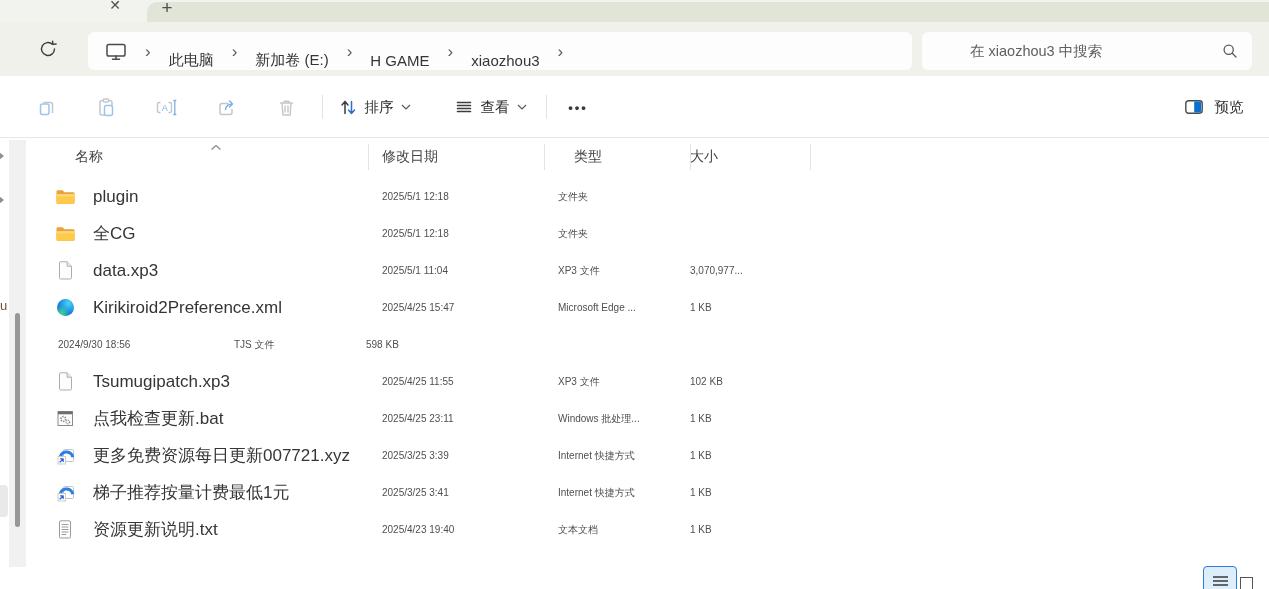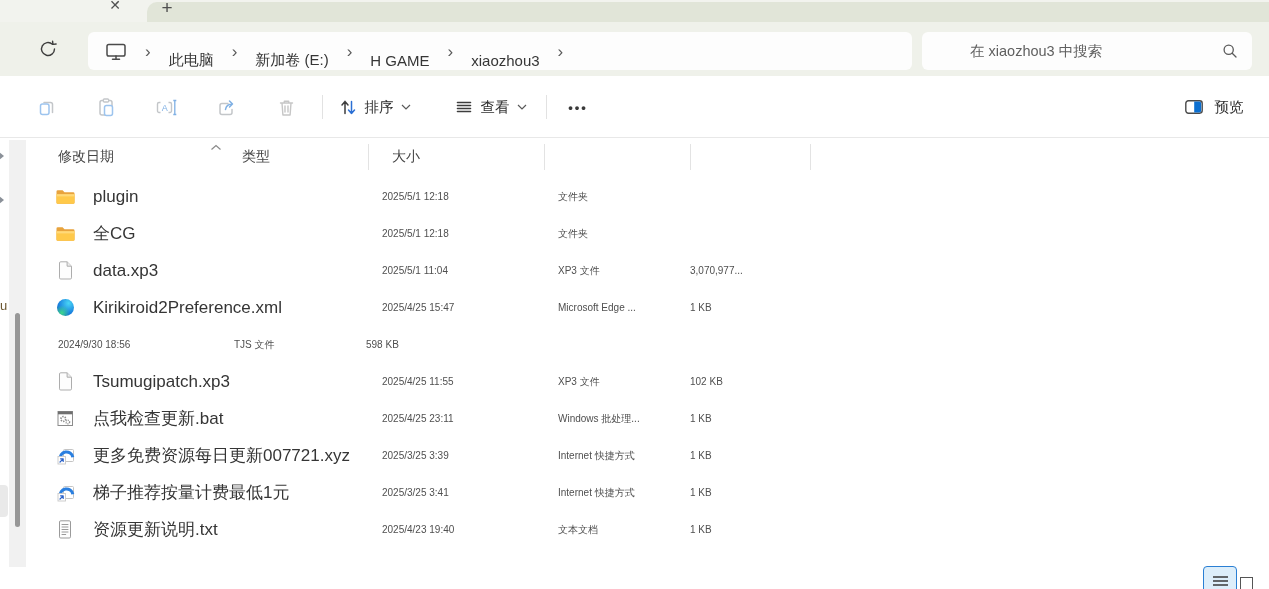--- a/index.html
+++ b/index.html
@@ -57,22 +57,22 @@
   .scroll-thumb { position:absolute; left:6px; top:173px; width:5px; height:214px;
                   background:#979797; border-radius:3px; cursor:grab; }
 
   
   .list-header { position:absolute; left:44px; top:4px; width:810px; height:30px; display:flex;
                  font-size:14px; color:#444; }
   .hcell { display:flex; align-items:center; border:none; background:transparent; font-size:14px;
            color:#444; cursor:pointer; font-family:"Liberation Sans", sans-serif; }
   .hcell.c-name { width:324px; padding-left:31px; }
   .hcell.c-date { width:176px; padding-left:14px; }
-  .hcell.c-type { width:146px; padding-left:22px; }
-  .hcell.c-size { width:120px; padding-left:26px; }
+  .hcell.c-type { width:146px; padding-left:30px; }
+  .hcell.c-size { width:120px; }
   .sort-chevron { position:absolute; left:166px; top:-4px; }
   .col-divider { position:absolute; top:6px; width:1px; height:26px; background:#e3e3e3; }
 
   
   .file-list { position:absolute; left:44px; top:40px; width:810px; }
   .row { display:flex; height:37px; align-items:center; cursor:default; }
   .cell { font-size:10px; color:#4f4f4f; white-space:nowrap; overflow:hidden; }
   .cell.name { width:324px; display:flex; align-items:center; padding-left:12px;
                color:#353535; font-size:17px;gap:9px; }
   .ficon { width:19px; height:19px; display:flex; align-items:center; justify-content:center;
@@ -217,20 +217,21 @@
 
   <span class="nav-sliver-arrow" style="top:13px;"></span>
   <span class="nav-sliver-arrow" style="top:57px;"></span>
   <span class="sliver-label">u</span>
   <span class="sliver-highlight"></span>
   <div class="scroll-track">
     <div class="scroll-thumb"></div>
   </div>
 
   <div class="list-header">
+    <button class="hcell c-name">名称</button>
     <button class="hcell c-date">修改日期</button>
     <button class="hcell c-type">类型</button>
     <button class="hcell c-size">大小</button>
     <span class="sort-chevron">
       <svg width="12" height="7" viewBox="0 0 12 7">
           <path d="M1.5 5.5 L6 1.5 L10.5 5.5" fill="none" stroke="#8a8a8a" stroke-width="1.2"></path>
         </svg>
     </span>
   </div>
   <div class="col-divider" style="left:368px;"></div>

